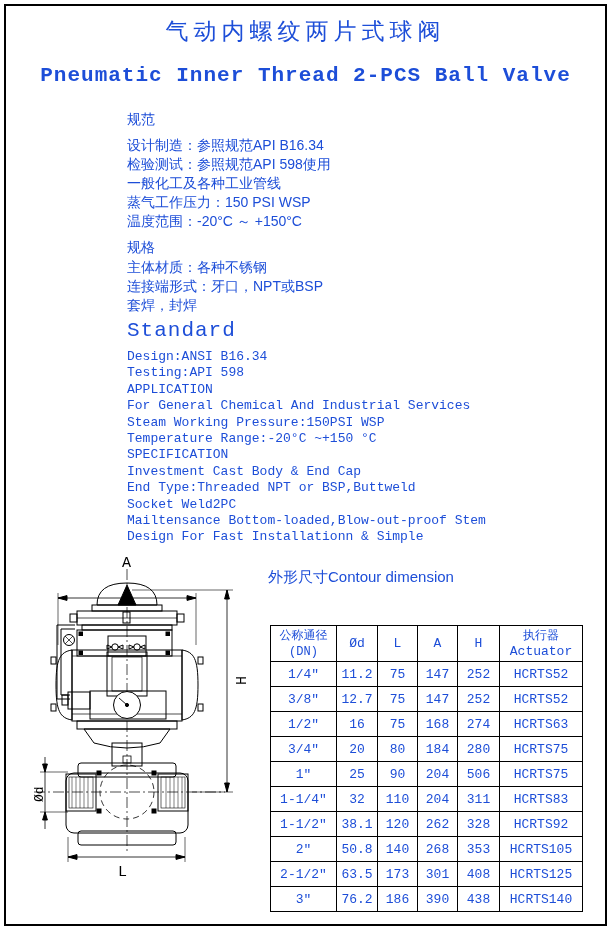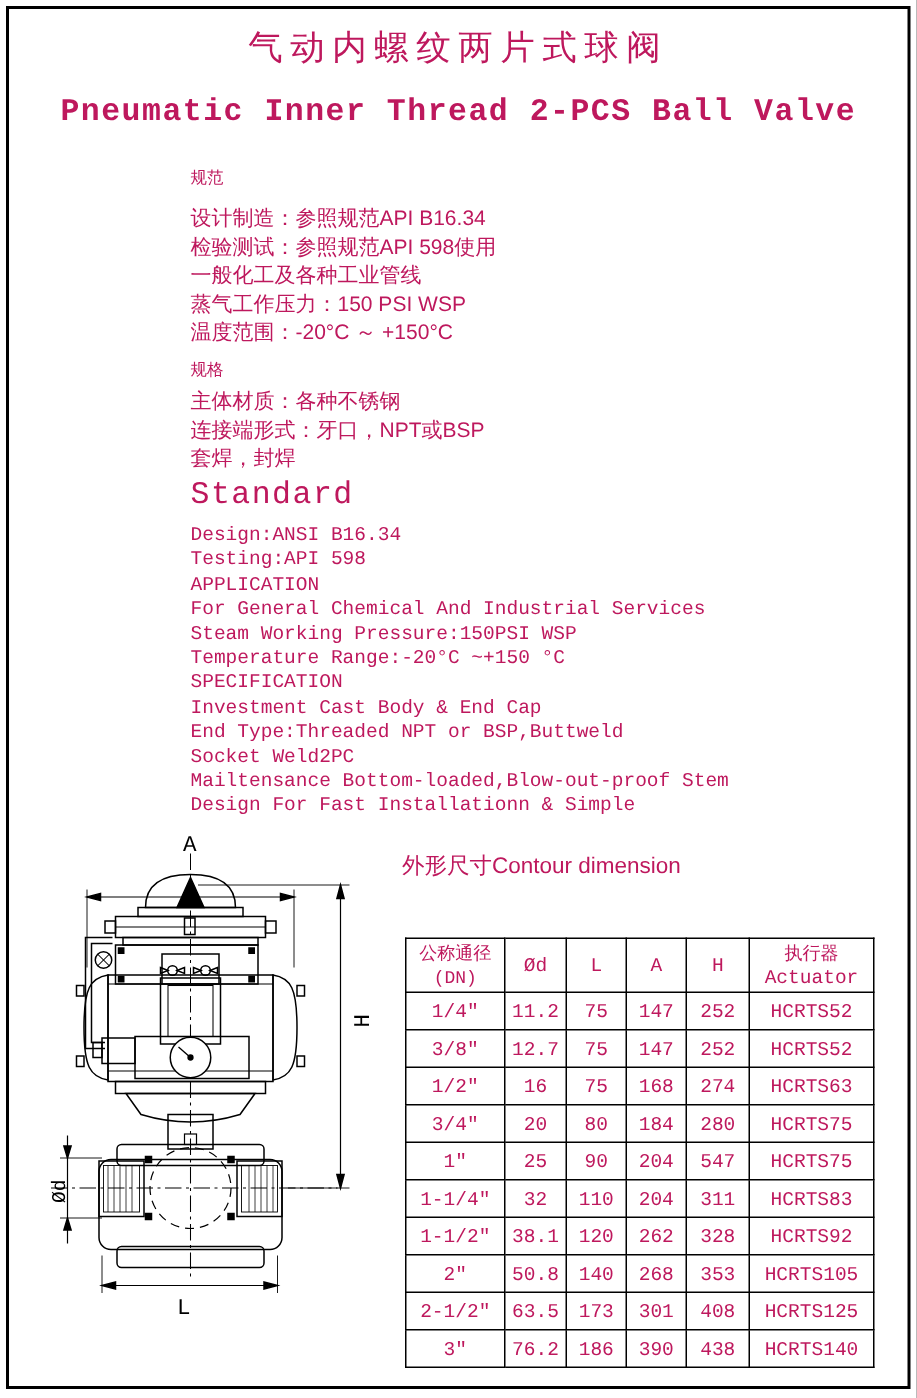--- a/index.html
+++ b/index.html
@@ -1,37 +1,37 @@
 <!DOCTYPE html>
 <html><head>
 <meta charset="utf-8">
 <style>
   html,body{margin:0;padding:0;background:#888;}
   .page{
     position:relative;width:611px;height:932px;background:#ffffff;
-    font-family:"Liberation Mono","DejaVu Sans Mono",monospace;color:#be185d;
+    font-family:"Liberation Mono","DejaVu Sans Mono",monospace;color:#1d4ed8;
     overflow:hidden;margin:0 auto;
   }
   .page-border{
     position:absolute;left:4px;top:4px;right:4px;bottom:6px;
     border:2px solid #000;pointer-events:none;
   }
   .title-cn{
     position:absolute;left:0;top:16px;width:100%;text-align:center;
     font-size:23px;letter-spacing:5px;
     font-family:"Liberation Sans","DejaVu Sans",sans-serif;
   }
   .title-en{
     position:absolute;left:0;top:64px;width:100%;text-align:center;
     font-size:21px;font-weight:bold;letter-spacing:1px;
   }
   .sec{position:absolute;left:127px;}
   .sec-spec1{top:108px;}
   .sec-spec2{top:236px;}
-  .sec-heading-cn{font-size:11px;line-height:22px;font-family:"Liberation Sans","DejaVu Sans",sans-serif;}
+  .sec-heading-cn{font-size:14px;line-height:22px;font-family:"Liberation Sans","DejaVu Sans",sans-serif;}
   .cn-lines div{font-size:14px;line-height:19px;white-space:pre;font-family:"Liberation Sans","DejaVu Sans",sans-serif;}
   .sec-spec1 .cn-lines{margin-top:6px;}
   .sec-standard{top:322px;}
   .sec-heading-en{font-size:21px;line-height:18px;letter-spacing:1px;}
   .en-lines{margin-top:9px;}
   .en-lines div{font-size:13px;line-height:16.4px;white-space:pre;}
   .contour-heading{
     position:absolute;left:268px;top:568px;font-size:15px;
     font-family:"Liberation Sans","DejaVu Sans",sans-serif;white-space:pre;
   }
@@ -165,21 +165,21 @@
           <td>80</td>
           <td>184</td>
           <td>280</td>
           <td>HCRTS75</td>
         </tr>
         <tr>
           <td>1"</td>
           <td>25</td>
           <td>90</td>
           <td>204</td>
-          <td>547</td>
+          <td>506</td>
           <td>HCRTS75</td>
         </tr>
         <tr>
           <td>1-1/4"</td>
           <td>32</td>
           <td>110</td>
           <td>204</td>
           <td>311</td>
           <td>HCRTS83</td>
         </tr>

